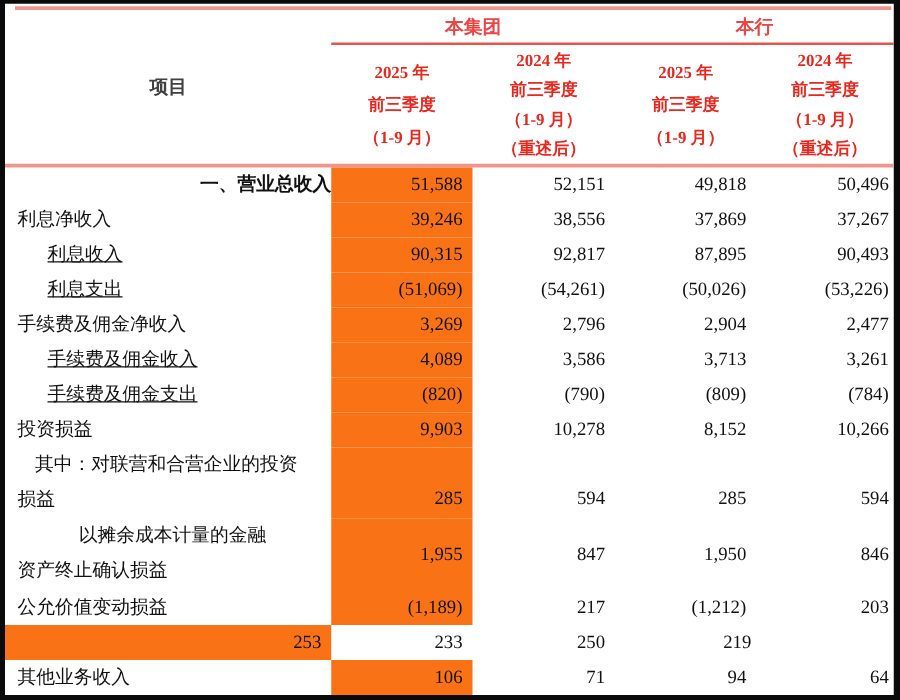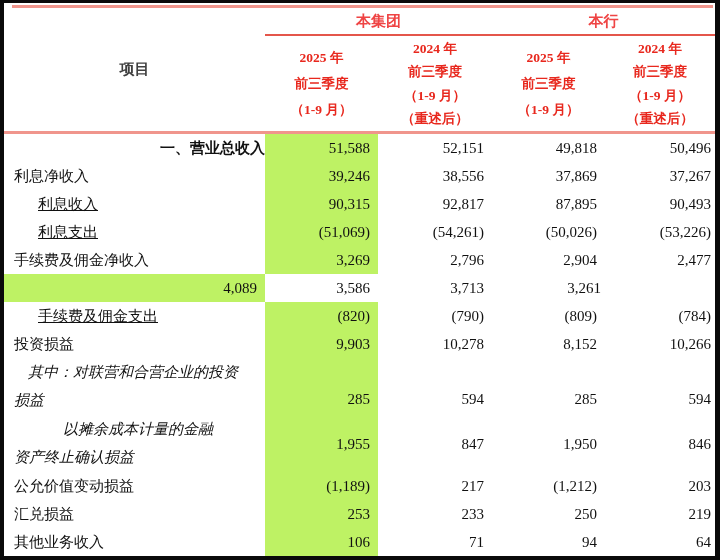--- a/index.html
+++ b/index.html
@@ -49,29 +49,29 @@
     grid-template-columns:261px 113px 114px 113px 110px;
     height:28px;
   }
   .row.tall{height:57px;}
   .lbl{
     padding-left:10px;color:#111;font-size:15px;line-height:28px;
     white-space:nowrap;overflow:hidden;
   }
   .lbl.b{font-weight:bold;text-align:right;}
   .lbl .ind1{padding-left:24px;text-decoration:underline;}
-  .l1,.l2{line-height:28px;white-space:nowrap;font-style:italic;}
+  .l1,.l2{line-height:28px;white-space:nowrap;}
   .ind14{padding-left:14px;}
   .ind49{padding-left:49px;}
   .val{
     text-align:right;color:#111;font-size:15px;line-height:28px;
     padding-right:8px;white-space:nowrap;
   }
   .val.last{padding-right:4px;}
-  .val.gray{background:#bef264;}
+  .val.gray{background:#f97316;}
   .row.tall .val{display:flex;justify-content:flex-end;}
   .row.vb .val{align-items:flex-end;padding-bottom:2px;}
   .row.vm .val{align-items:center;}
 </style>
 </head>
 <body>
 
 <div class="frame">
 <div class="page">
 
@@ -144,20 +144,21 @@
 
     <div class="row">
       <div class="lbl">手续费及佣金净收入</div>
       <div class="val gray">3,269</div>
       <div class="val">2,796</div>
       <div class="val">2,904</div>
       <div class="val last">2,477</div>
     </div>
 
     <div class="row">
+      <div class="lbl"><span class="ind1">手续费及佣金收入</span></div>
       <div class="val gray">4,089</div>
       <div class="val">3,586</div>
       <div class="val">3,713</div>
       <div class="val last">3,261</div>
     </div>
 
     <div class="row">
       <div class="lbl"><span class="ind1">手续费及佣金支出</span></div>
       <div class="val gray">(820)</div>
       <div class="val">(790)</div>
@@ -197,21 +198,20 @@
 
     <div class="row">
       <div class="lbl">公允价值变动损益</div>
       <div class="val gray">(1,189)</div>
       <div class="val">217</div>
       <div class="val">(1,212)</div>
       <div class="val last">203</div>
     </div>
 
     <div class="row">
-      <div class="lbl">汇兑损益</div>
       <div class="val gray">253</div>
       <div class="val">233</div>
       <div class="val">250</div>
       <div class="val last">219</div>
     </div>
 
     <div class="row">
       <div class="lbl">其他业务收入</div>
       <div class="val gray">106</div>
       <div class="val">71</div>

